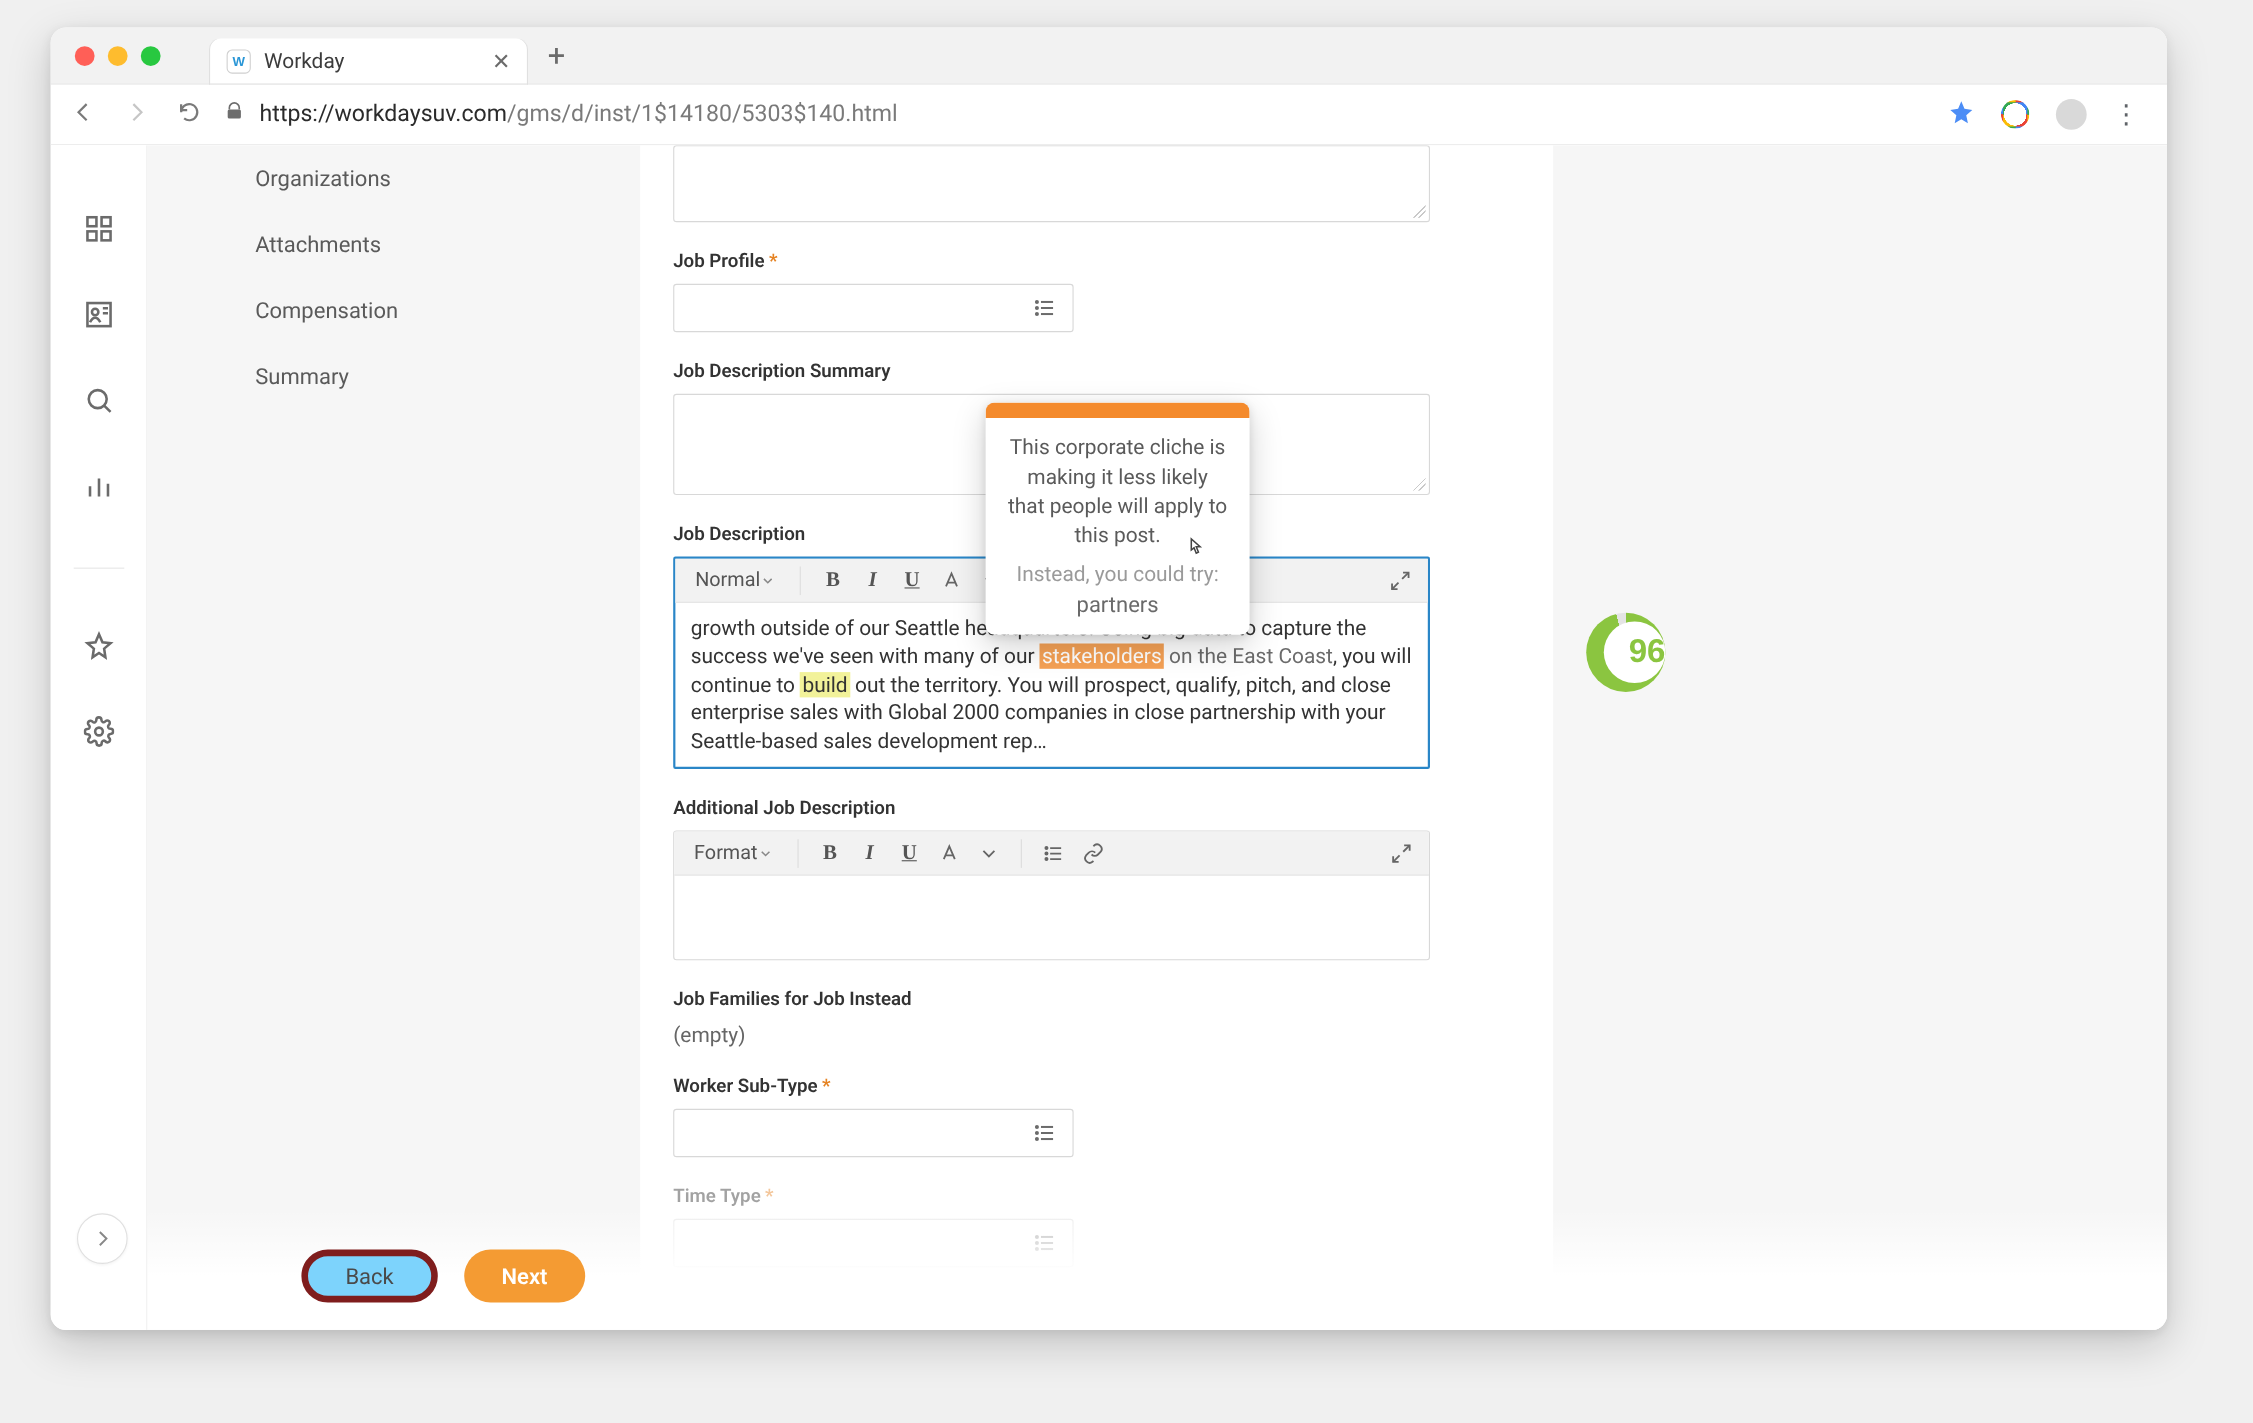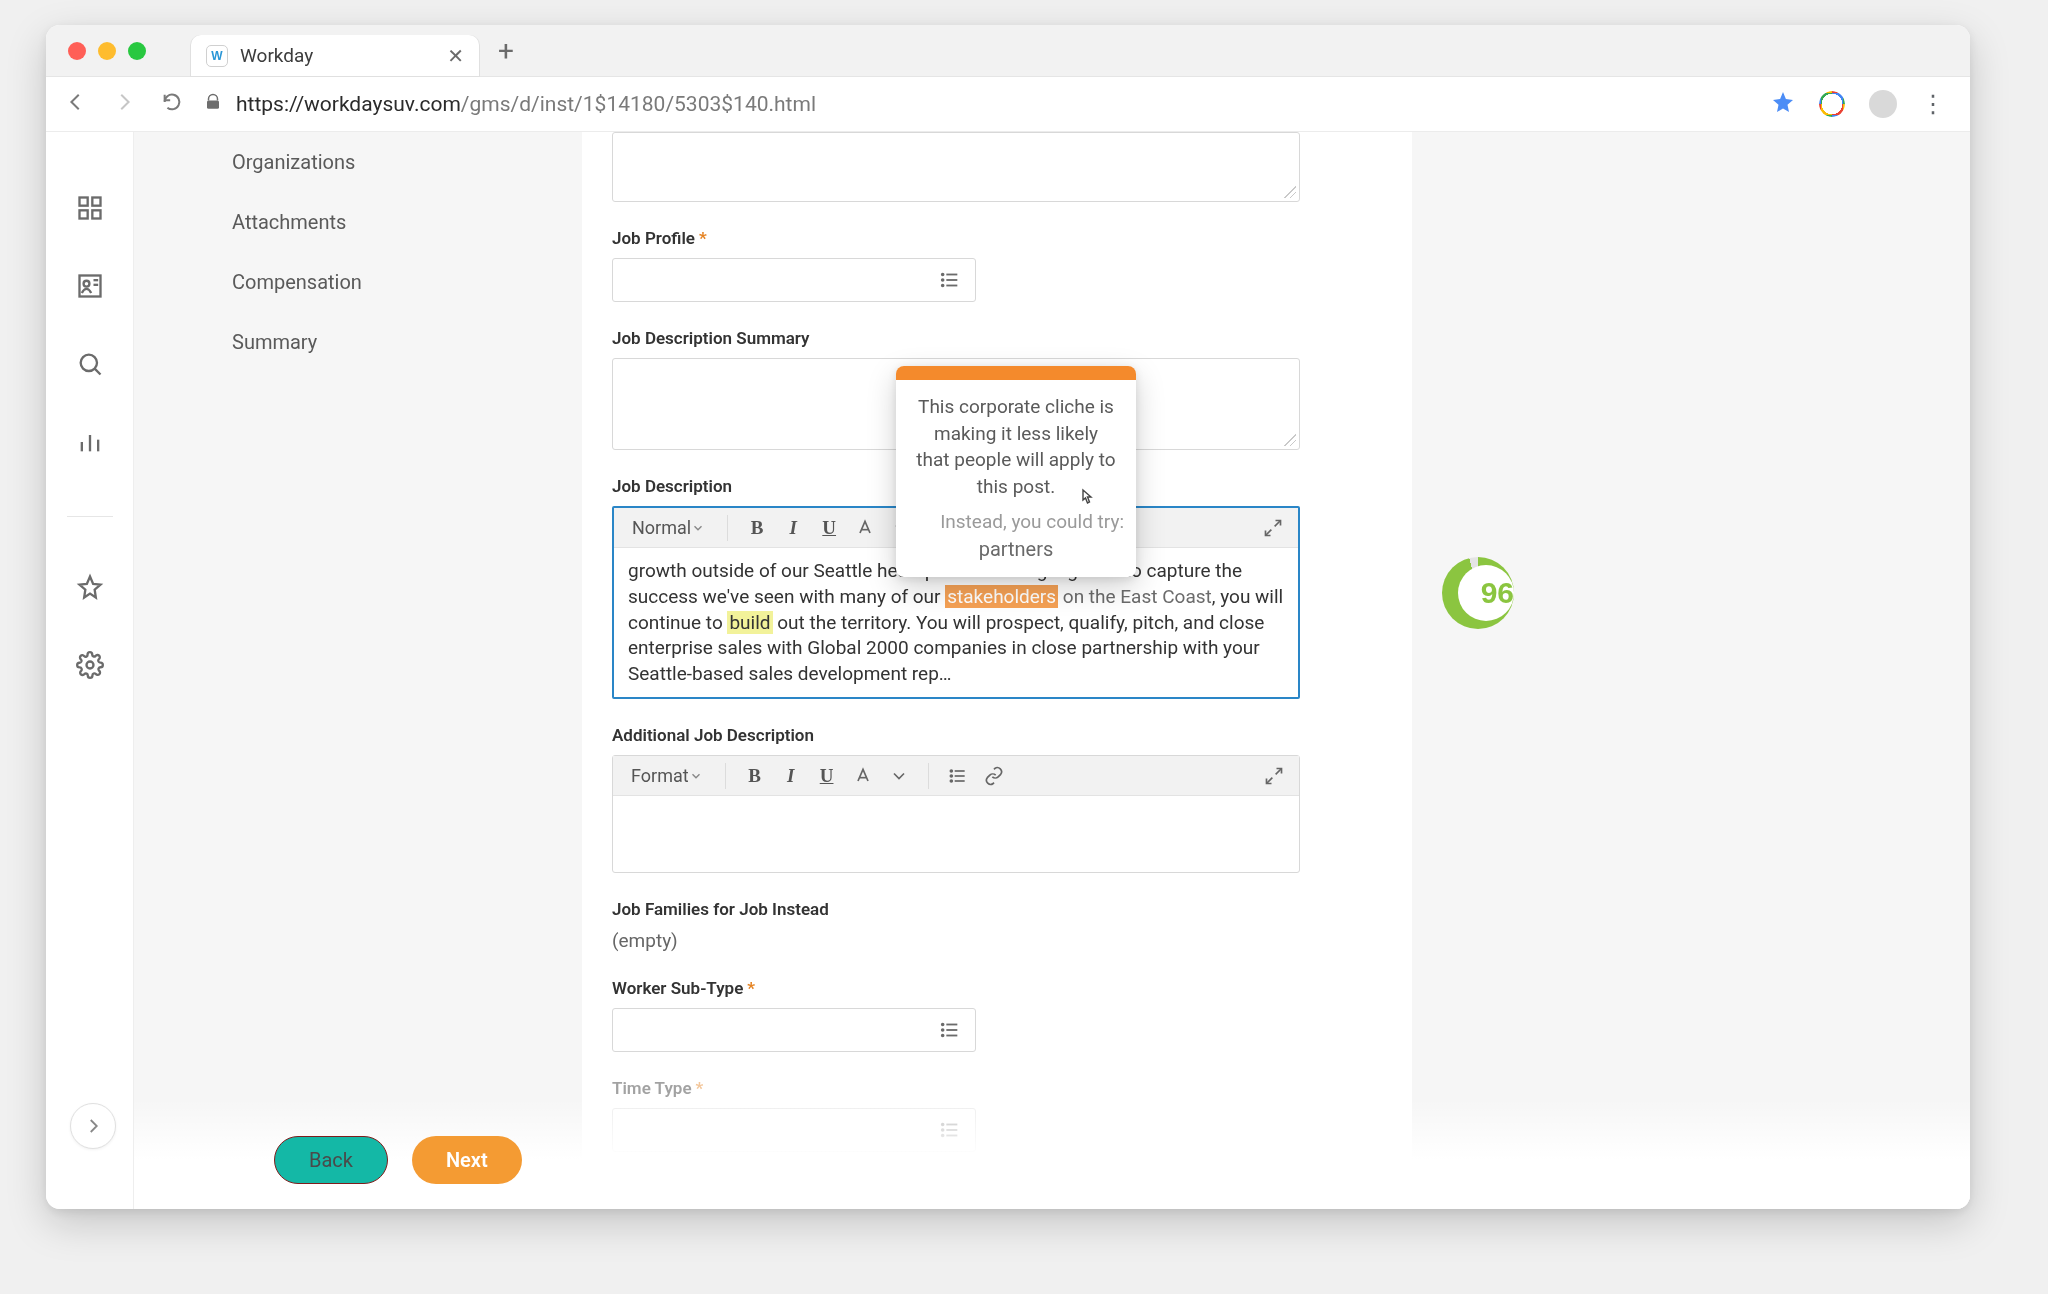--- a/index.html
+++ b/index.html
@@ -116,29 +116,29 @@
   .empty{ font-size:19px; color:#666; margin-top:6px;}
 
   
   .tip {
     position:absolute; left:762px; top:234px; width:240px;
     background:#fff; border-radius:8px; box-shadow:0 10px 30px rgba(0,0,0,.18), 0 2px 8px rgba(0,0,0,.1);
     overflow:hidden; z-index:30;
   }
   .tip .bar{ height:14px; background:#f48a2c;}
   .tip .txt{ padding:14px 20px 10px; text-align:center; font-size:19px; color:#5a5a5a; line-height:1.4;}
-  .tip .txt2{ padding:0 12px 4px; text-align:right; font-size:19px; color:#9a9a9a;}
+  .tip .txt2{ padding:0 28px 4px; text-align:center; font-size:19px; color:#9a9a9a;}
   .tip .sugg{ padding:0 20px 16px; text-align:center; font-size:20px; color:#6a6a6a;}
   .cursor{ position:absolute; left:940px; top:356px; z-index:35;}
   .cursor svg{width:24px;height:24px;fill:#555;stroke:#555;}
 
   
   .footer{ position:absolute; right:0; left:0; bottom:0; height:98px; display:flex; align-items:center; gap:24px; padding-left:140px; z-index:25;}
   .btn{ height:48px; padding:0 34px; border-radius:26px; font-size:20px; display:flex;align-items:center;justify-content:center;}
-  .btn.back{ background:#14b8a6; border:1px solid #7f1d1d; color:#4a4a4a;}
+  .btn.back{ background:#7dd3fc; border:6px solid #7f1d1d; color:#4a4a4a;}
   .btn.next{ background:#f49b33; color:#fff; font-weight:600;}
 
 </style>
 </head>
 <body>
 
 <div class="browser">
 
   <div class="titlebar">
     <div class="traffic">

